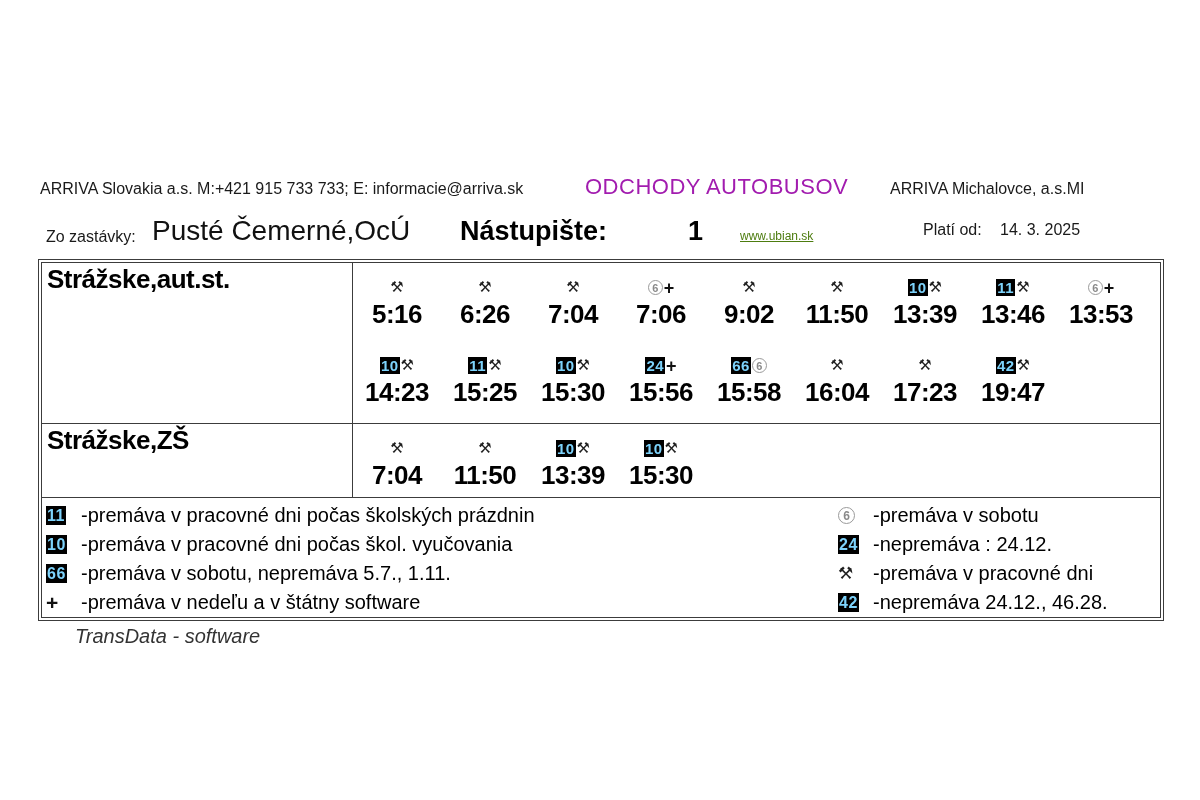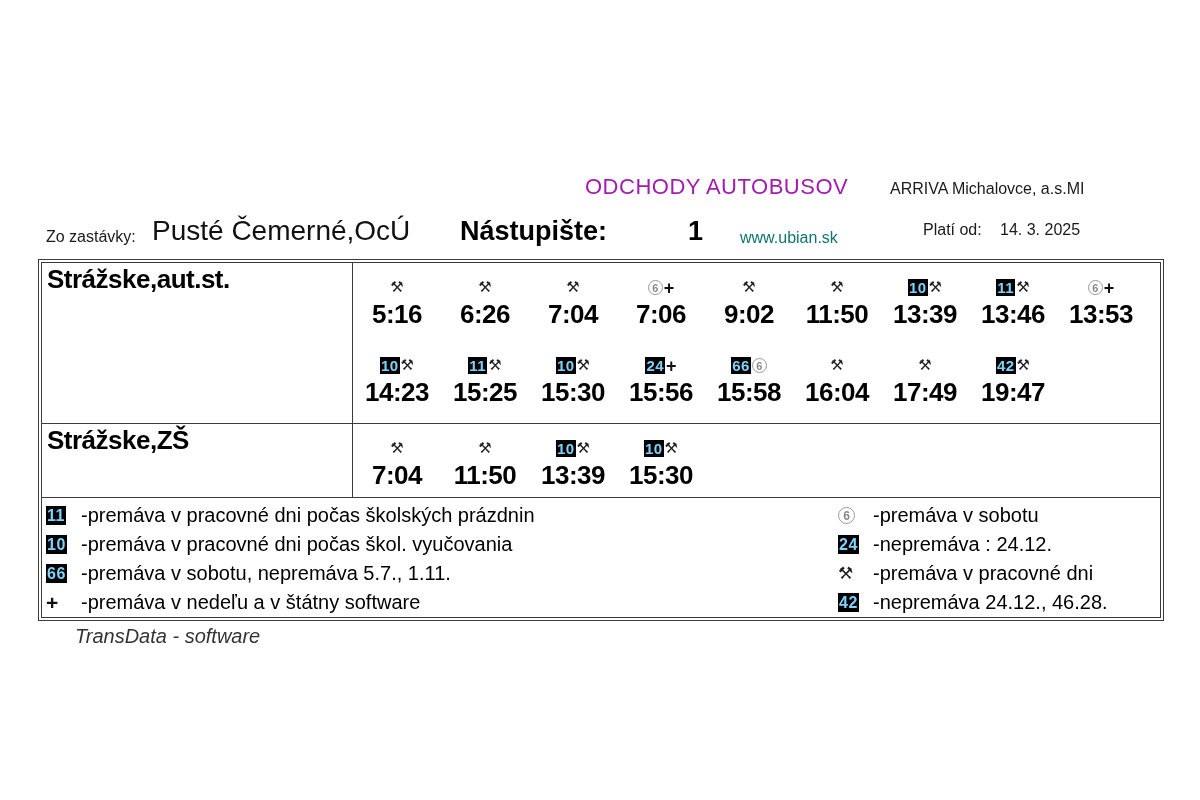--- a/index.html
+++ b/index.html
@@ -8,21 +8,21 @@
 
   .abs{position:absolute;white-space:nowrap;}
 
   
   .company{font-size:16px;color:#1a1a1a;}
   .main-title{font-size:22px;letter-spacing:.5px;color:#a21caf;}
   .stop-label{font-size:16px;color:#1a1a1a;}
   .stop-name{font-size:28px;color:#111;}
   .platform-label{font-size:27px;font-weight:700;color:#000;}
   .platform-num{font-size:27px;font-weight:700;color:#000;}
-  .website{font-size:16px;color:#0f766e;}
+  .website{font-size:12px;color:#4d7c0f;text-decoration:underline;}
   .valid{font-size:16px;color:#1a1a1a;}
 
   
   .tt-outer{position:absolute;left:38px;top:259px;width:1126px;height:362px;
             border:1px solid #3c3c3c;padding:2px;box-sizing:border-box;}
   .tt-inner{width:100%;height:100%;border:1px solid #3c3c3c;box-sizing:border-box;
             display:flex;flex-direction:column;}
 
   .tt-row{display:flex;border-bottom:1px solid #3c3c3c;box-sizing:border-box;}
   .tt-row.r1{height:162px;}
@@ -59,20 +59,21 @@
   .leg-mark .mk-plus{font-size:21px;}
   .leg-text{font-size:20px;white-space:nowrap;color:#000;}
 
   .footer-credit{font-size:20px;font-style:italic;color:#333;}
 </style>
 </head>
 <body>
 
 <div class="page">
 
+  <div class="abs company" style="left:40px;top:180px;">ARRIVA Slovakia a.s. M:+421 915 733 733; E: informacie@arriva.sk</div>
   <div class="abs main-title" style="left:585px;top:174px;">ODCHODY AUTOBUSOV</div>
   <div class="abs company" style="left:890px;top:180px;">ARRIVA Michalovce, a.s.MI</div>
 
   <div class="abs stop-label" style="left:46px;top:228px;">Zo zastávky:</div>
   <div class="abs stop-name" style="left:152px;top:215px;">Pusté Čemerné,OcÚ</div>
   <div class="abs platform-label" style="left:460px;top:216px;">Nástupište:</div>
   <div class="abs platform-num" style="left:688px;top:216px;">1</div>
   <div class="abs website" style="left:740px;top:229px;">www.ubian.sk</div>
   <div class="abs valid" style="left:923px;top:221px;">Platí od:</div>
   <div class="abs valid" style="left:1000px;top:221px;">14. 3. 2025</div>
@@ -182,21 +183,21 @@
               <div class="dep">
                 <div class="marks">
                   <span class="mk-hammers">⚒</span>
                 </div>
                 <div class="time">16:04</div>
               </div>
               <div class="dep">
                 <div class="marks">
                   <span class="mk-hammers">⚒</span>
                 </div>
-                <div class="time">17:49</div>
+                <div class="time">17:23</div>
               </div>
               <div class="dep">
                 <div class="marks">
                   <span class="mk-box">42</span>
                   <span class="mk-hammers">⚒</span>
                 </div>
                 <div class="time">19:47</div>
               </div>
             </div>
           </div>

